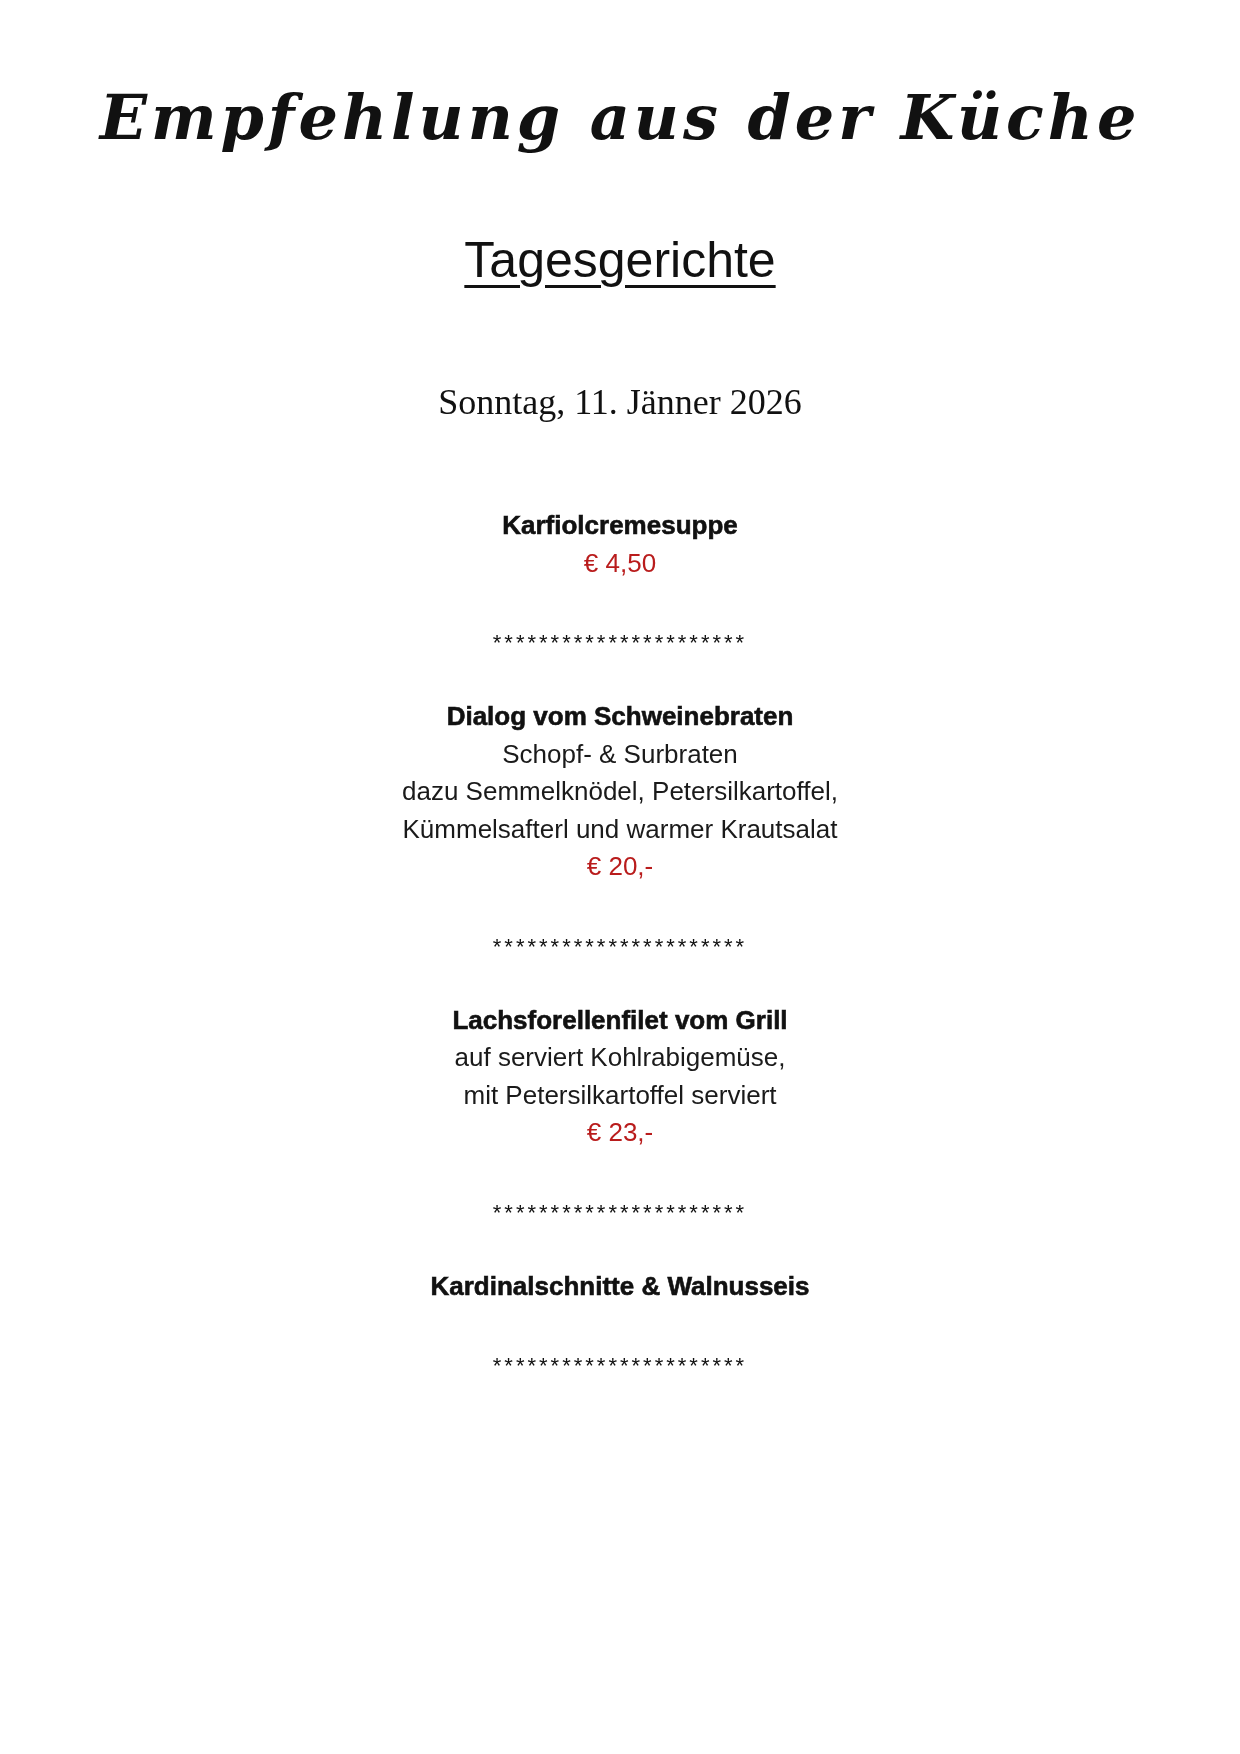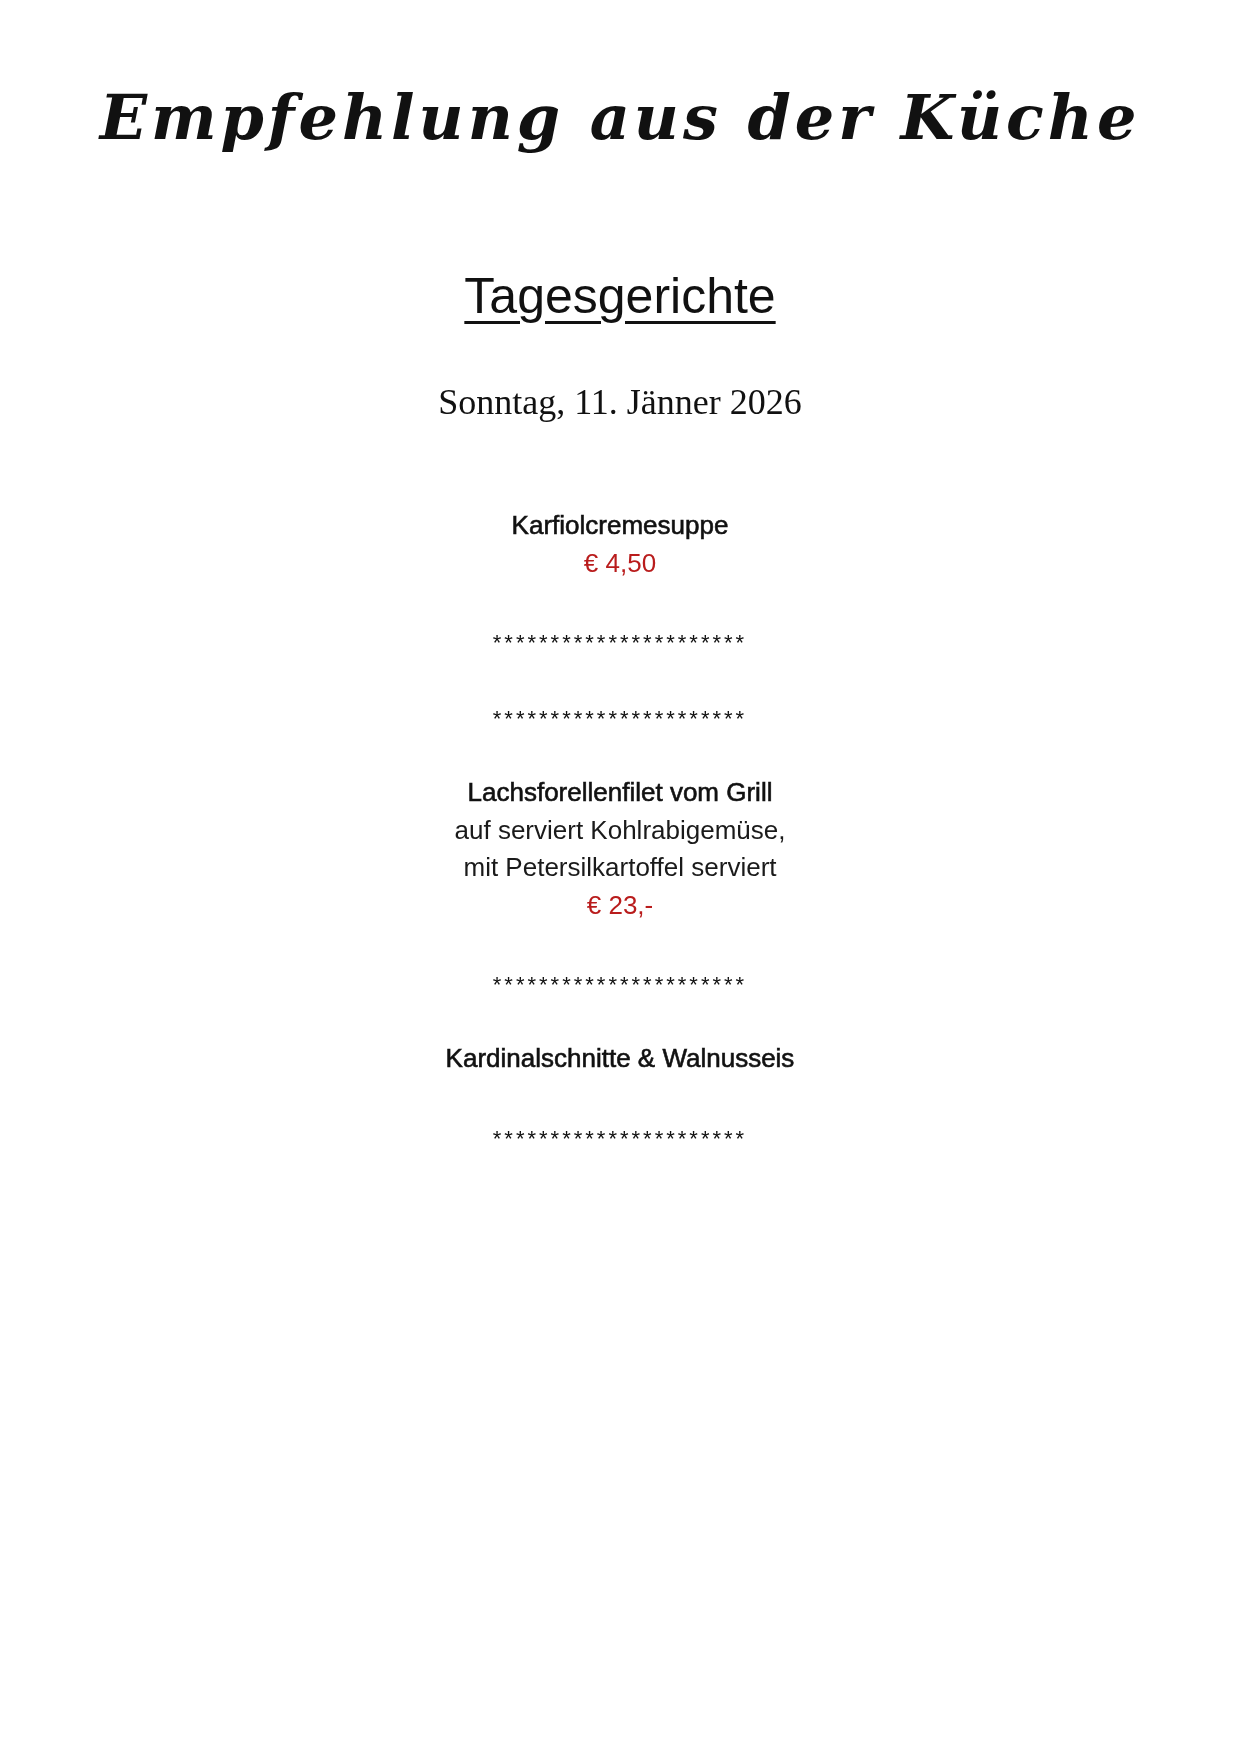--- a/index.html
+++ b/index.html
@@ -33,21 +33,20 @@
       font-style: italic;
       font-weight: bold;
       font-size: 62px;
       letter-spacing: 4px;
       line-height: 80px;
     }
     .subtitle {
       top: 228px;
       font-size: 50px;
       line-height: 64px;
-      margin-top: 36px;
     }
     .subtitle span {
       text-decoration: underline;
       text-decoration-thickness: 3px;
       text-underline-offset: 8px;
     }
     .date {
       top: 378px;
       font-size: 36px;
       line-height: 48px;
@@ -56,21 +55,21 @@
     .menu {
       position: absolute;
       left: 0;
       top: 507px;
       width: 1240px;
       text-align: center;
       font-size: 26px;
       line-height: 37.5px;
     }
     .dish-name {
-      font-weight: normal;
+      font-weight: bold;
       -webkit-text-stroke: 0.6px #111;
       display: block;
     }
     .dish-line {
       display: block;
       color: #1a1a1a;
     }
     .dish-price {
       display: block;
       color: #b91c1c;
@@ -98,20 +97,27 @@
   <div class="center date">Sonntag, 11. Jänner 2026</div>
 
   <div class="menu">
 
     <div>
       <span class="dish-name">Karfiolcremesuppe</span>
       <span class="dish-price">€ 4,50</span>
     </div>
     <span class="separator">**********************</span>
 
+    <div>
+      <span class="dish-name">Dialog vom Schweinebraten</span>
+      <span class="dish-line">Schopf- &amp; Surbraten</span>
+      <span class="dish-line">dazu Semmelknödel, Petersilkartoffel,</span>
+      <span class="dish-line">Kümmelsafterl und warmer Krautsalat</span>
+      <span class="dish-price">€ 20,-</span>
+    </div>
     <span class="separator">**********************</span>
 
     <div>
       <span class="dish-name">Lachsforellenfilet vom Grill</span>
       <span class="dish-line">auf serviert Kohlrabigemüse,</span>
       <span class="dish-line">mit Petersilkartoffel serviert</span>
       <span class="dish-price">€ 23,-</span>
     </div>
     <span class="separator">**********************</span>
 

